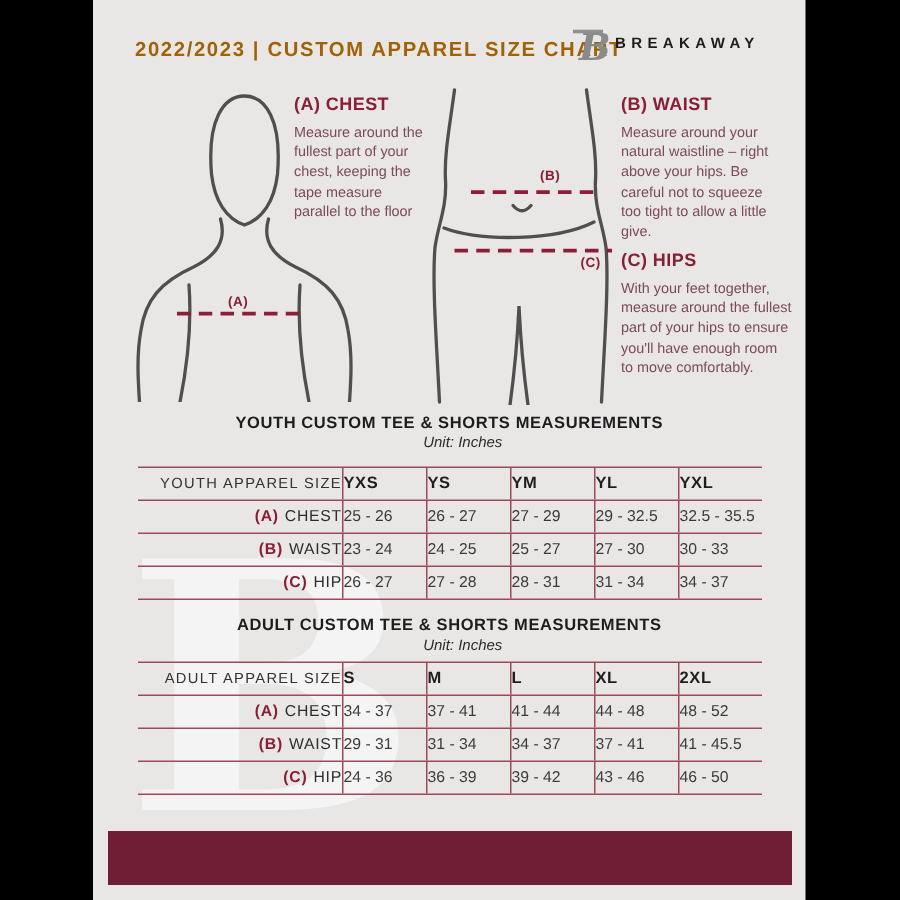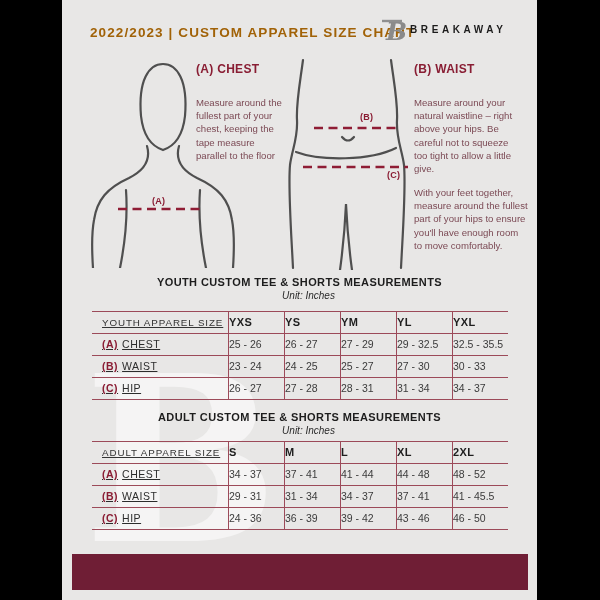--- a/index.html
+++ b/index.html
@@ -31,21 +31,21 @@
   .fig{ position:absolute; }
   .marker{
     position:absolute; font-size:9px; font-weight:bold; color:#8a1c33; letter-spacing:.3px;
   }
   
   .instr{ position:absolute; }
   .instr .ihead{
     font-size:12px; font-weight:bold; color:#891e34; letter-spacing:.3px; margin-bottom:6px;
   }
   .instr .ibody{
-    font-size:9.6px; line-height:1.38; color:#7c4a55;margin-top:20px;
+    font-size:9.6px; line-height:1.38; color:#7c4a55;
   }
   
   .section-title{
     position:absolute; left:0; right:0; text-align:center;
     font-size:11px; font-weight:bold; color:#1d1d1d; letter-spacing:.4px;
   }
   .section-unit{
     position:absolute; left:18px; right:0; text-align:center;
     font-size:10px; font-style:italic; color:#2a2a2a;
   }
@@ -54,21 +54,21 @@
   .tr{
     display:grid; grid-template-columns:136px 56px 56px 56px 56px 56px;
     border-top:1px solid #9c4a59;
   }
   .td{
     height:21px; line-height:21px; font-size:10.5px; color:#3b3b3b;
     overflow:hidden; white-space:nowrap;
   }
   .td + .td{ border-left:1px solid #9c4a59; }
   .td.lab{
-    text-align:left; padding-left:10px; letter-spacing:.5px; color:#2c2c2c;text-decoration:underline;
+    text-align:right; padding-left:10px; letter-spacing:.5px; color:#2c2c2c;
   }
   .tr.head .td{ font-weight:bold; font-size:11px; color:#1e1e1e; letter-spacing:.4px; }
   .tr.head .td.lab{ font-weight:normal; font-size:9.8px; letter-spacing:.9px; color:#333; }
   .key{ font-weight:bold; color:#8a1c33; margin-right:4px; }
   
   .footer-bar{
     position:absolute; left:10px; top:554px; width:456px; height:36px; background:#6f1e35;
   }
 </style>
 </head>
@@ -116,20 +116,21 @@
 
     <div class="instr" style="left:134px; top:62px; width:92px;">
       <div class="ihead">(A) CHEST</div>
       <div class="ibody">Measure around the fullest part of your chest, keeping the tape measure parallel to the floor</div>
     </div>
     <div class="instr" style="left:352px; top:62px; width:110px;">
       <div class="ihead">(B) WAIST</div>
       <div class="ibody">Measure around your natural waistline – right above your hips. Be careful not to squeeze too tight to allow a little give.</div>
     </div>
     <div class="instr" style="left:352px; top:166px; width:114px;">
+      <div class="ihead">(C) HIPS</div>
       <div class="ibody">With your feet together, measure around the fullest part of your hips to ensure you'll have enough room to move comfortably.</div>
     </div>
 
     <div class="section-title" style="top:276px;">YOUTH CUSTOM TEE &amp; SHORTS MEASUREMENTS</div>
     <div class="section-unit" style="top:290px;">Unit: Inches</div>
     <div class="size-table" style="top:311px;">
       <div class="tr head">
         <div class="td lab">YOUTH APPAREL SIZE</div>
         <div class="td">YXS</div>
         <div class="td">YS</div>

